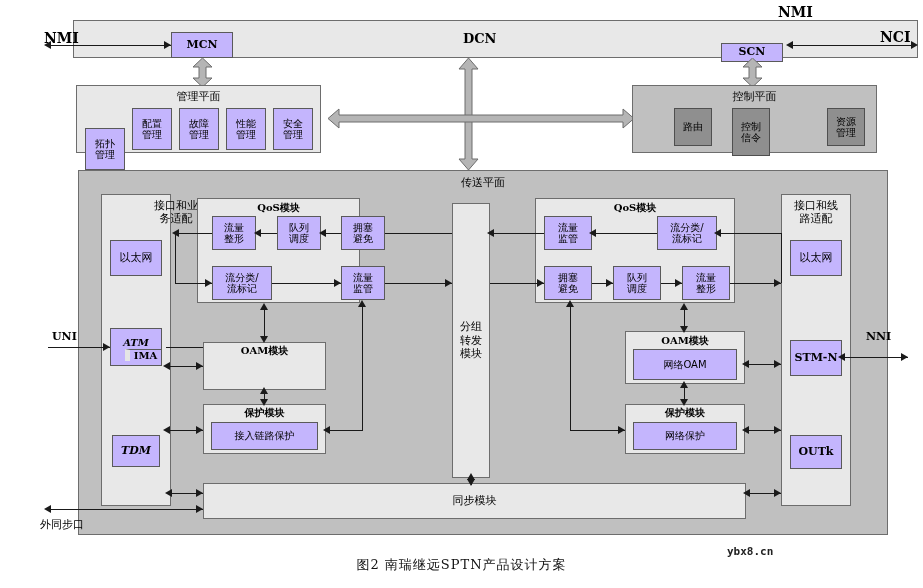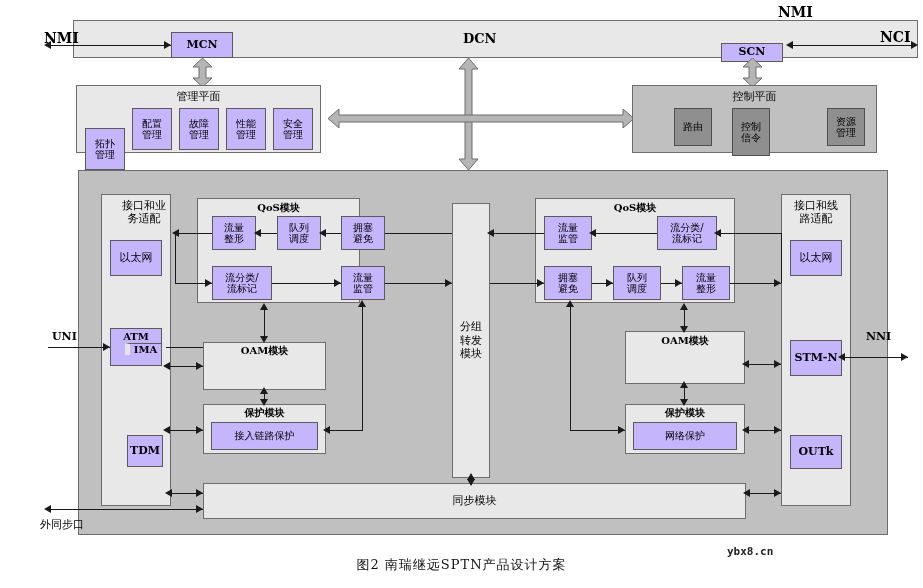--- a/index.html
+++ b/index.html
@@ -124,30 +124,31 @@
 
   <div class="abs boxmid" style="left:632px;top:85px;width:245px;height:68px;display:block;"></div>
   <div class="panel-title t11 serif" style="left:632px;width:245px;top:89px;">控制平面</div>
   <div class="abs boxdarker t10" style="left:674px;top:108px;width:38px;height:38px;white-space:pre-line;">路由</div>
   <div class="abs boxdarker t10" style="left:732px;top:108px;width:38px;height:48px;white-space:pre-line;">控制
 信令</div>
   <div class="abs boxdarker t10" style="left:827px;top:108px;width:38px;height:38px;white-space:pre-line;">资源
 管理</div>
 
   <div class="abs boxmid" style="left:78px;top:170px;width:810px;height:365px;display:block;"></div>
+  <div class="panel-title t11 serif" style="left:78px;width:810px;top:175px;">传送平面</div>
 
   <div class="abs boxlight" style="left:101px;top:194px;width:70px;height:312px;display:block;"></div>
-  <div class="panel-title t11" style="left:101px;width:86px;top:199px;white-space:pre-line;line-height:1.2;">接口和业
+  <div class="panel-title t11" style="left:101px;width:86px;top:199px;white-space:pre-line;line-height:1.2;padding-left:32px;">接口和业
 务适配</div>
   <div class="abs boxdark t11" style="left:110px;top:240px;width:52px;height:36px;">以太网</div>
   <div class="abs boxdark" style="left:110px;top:328px;width:52px;height:38px;display:block;">
-    <div class="t10 bold serif" style="text-align:center;padding-top:2px;">ATM</div>
+    <div class="t10 bold serif" style="text-align:center;padding-top:8px;font-style:italic;">ATM</div>
     <div class="t10 bold serif" style="text-align:center;border-top:1px solid #5a5a5a;border-left:5px solid #e5e5e5;margin-left:14px;margin-top:1px;">IMA</div>
   </div>
-  <div class="abs boxdark t11 bold serif" style="left:127px;top:435px;width:36px;height:32px;">TDM</div>
+  <div class="abs boxdark t11 bold serif" style="left:112px;top:435px;width:48px;height:32px;font-style:italic;">TDM</div>
 
   <div class="abs boxlight" style="left:781px;top:194px;width:70px;height:312px;display:block;"></div>
   <div class="panel-title t11" style="left:781px;width:70px;top:199px;white-space:pre-line;line-height:1.2;">接口和线
 路适配</div>
   <div class="abs boxdark t11" style="left:790px;top:240px;width:52px;height:36px;">以太网</div>
   <div class="abs boxdark t11 bold serif" style="left:790px;top:340px;width:52px;height:36px;">STM-N</div>
   <div class="abs boxdark t11 bold serif" style="left:790px;top:435px;width:52px;height:34px;">OUTk</div>
 
   <div class="abs boxlight" style="left:197px;top:198px;width:163px;height:105px;display:block;"></div>
   <div class="panel-title t10 bold serif" style="left:197px;width:163px;top:201px;">QoS模块</div>
@@ -181,20 +182,21 @@
 
   <div class="abs boxlight" style="left:203px;top:342px;width:123px;height:48px;display:block;"></div>
   <div class="panel-title t10 bold serif" style="left:203px;width:123px;top:344px;">OAM模块</div>
 
   <div class="abs boxlight" style="left:203px;top:404px;width:123px;height:50px;display:block;"></div>
   <div class="panel-title t10 bold serif" style="left:203px;width:123px;top:406px;">保护模块</div>
   <div class="abs boxdark t10" style="left:211px;top:422px;width:107px;height:28px;">接入链路保护</div>
 
   <div class="abs boxlight" style="left:625px;top:331px;width:120px;height:53px;display:block;"></div>
   <div class="panel-title t10 bold serif" style="left:625px;width:120px;top:334px;">OAM模块</div>
+  <div class="abs boxdark t10" style="left:633px;top:349px;width:104px;height:31px;">网络OAM</div>
 
   <div class="abs boxlight" style="left:625px;top:404px;width:120px;height:50px;display:block;"></div>
   <div class="panel-title t10 bold serif" style="left:625px;width:120px;top:406px;">保护模块</div>
   <div class="abs boxdark t10" style="left:633px;top:422px;width:104px;height:28px;">网络保护</div>
 
   <div class="abs boxlight t11" style="left:203px;top:483px;width:543px;height:36px;">同步模块</div>
 
   <div class="plainlabel t11 bold serif" style="left:52px;top:330px;">UNI</div>
   <div class="ln-h" style="left:48px;top:347px;width:62px;"></div>
   <div class="ar ar-r" style="left:103px;top:343px;"></div>

